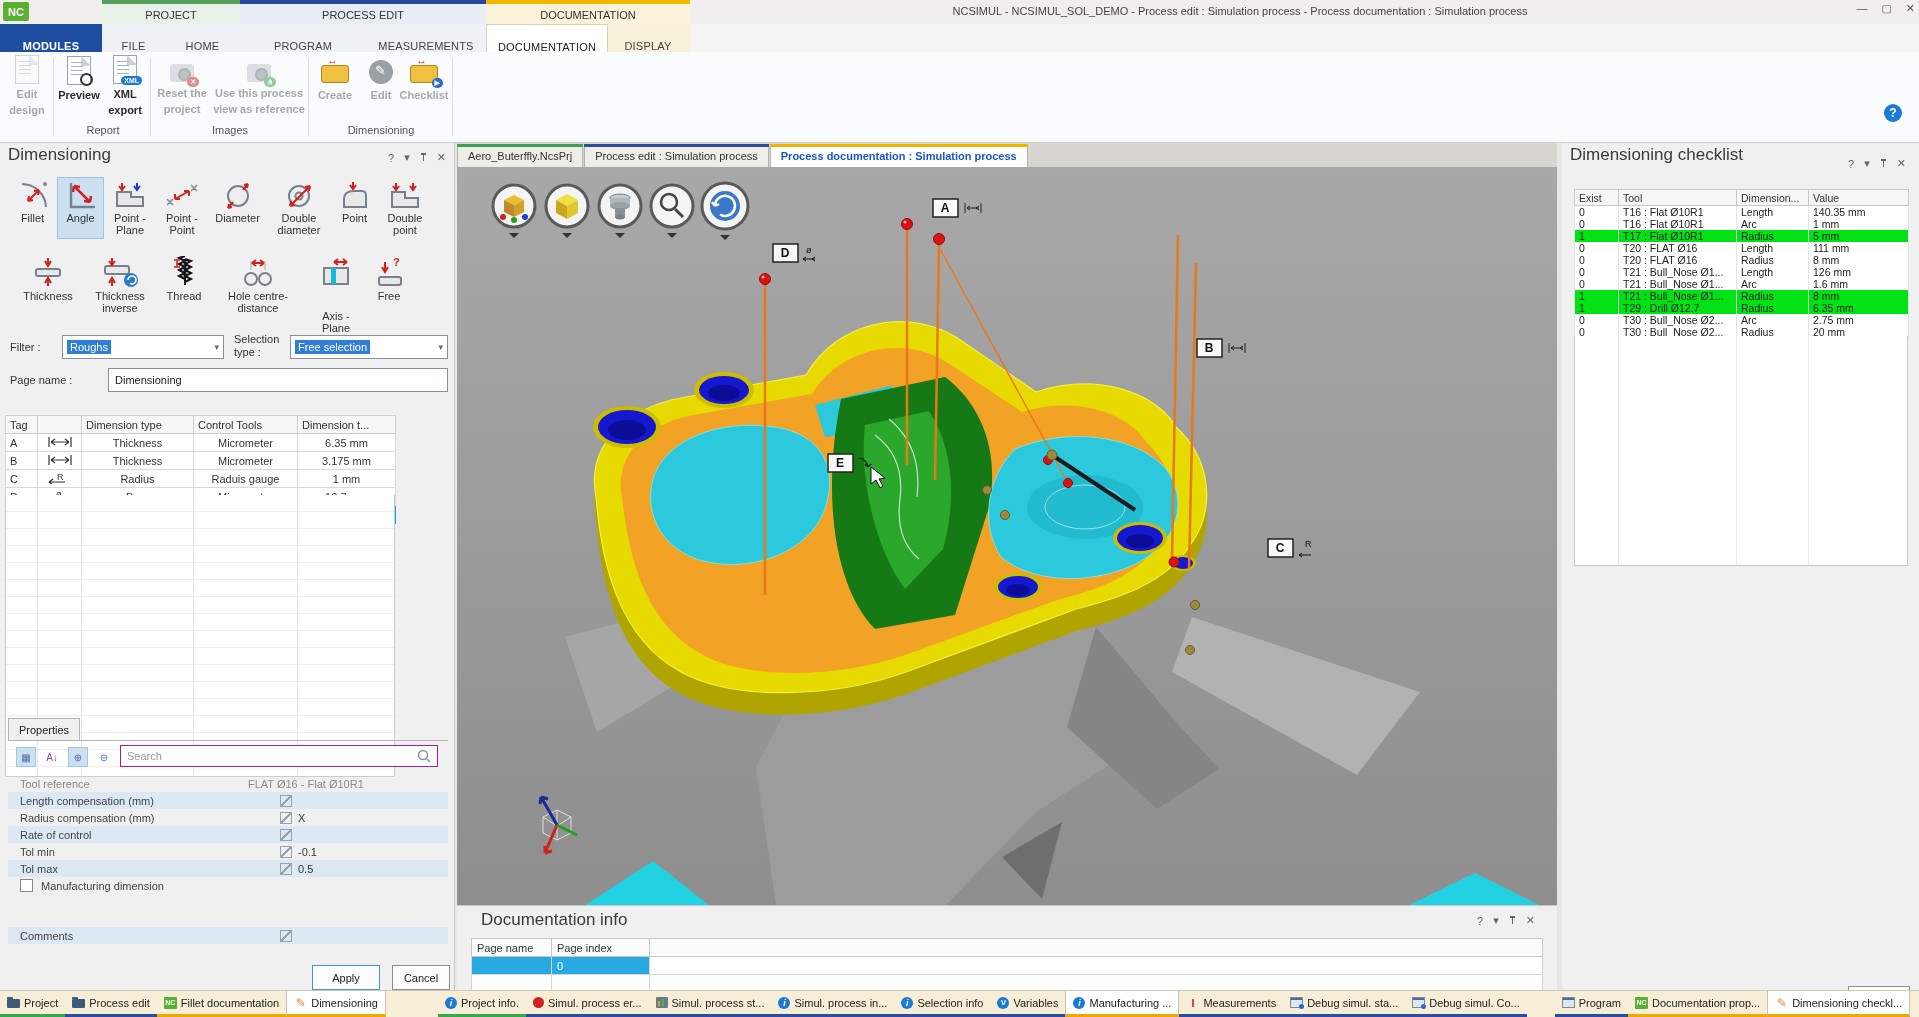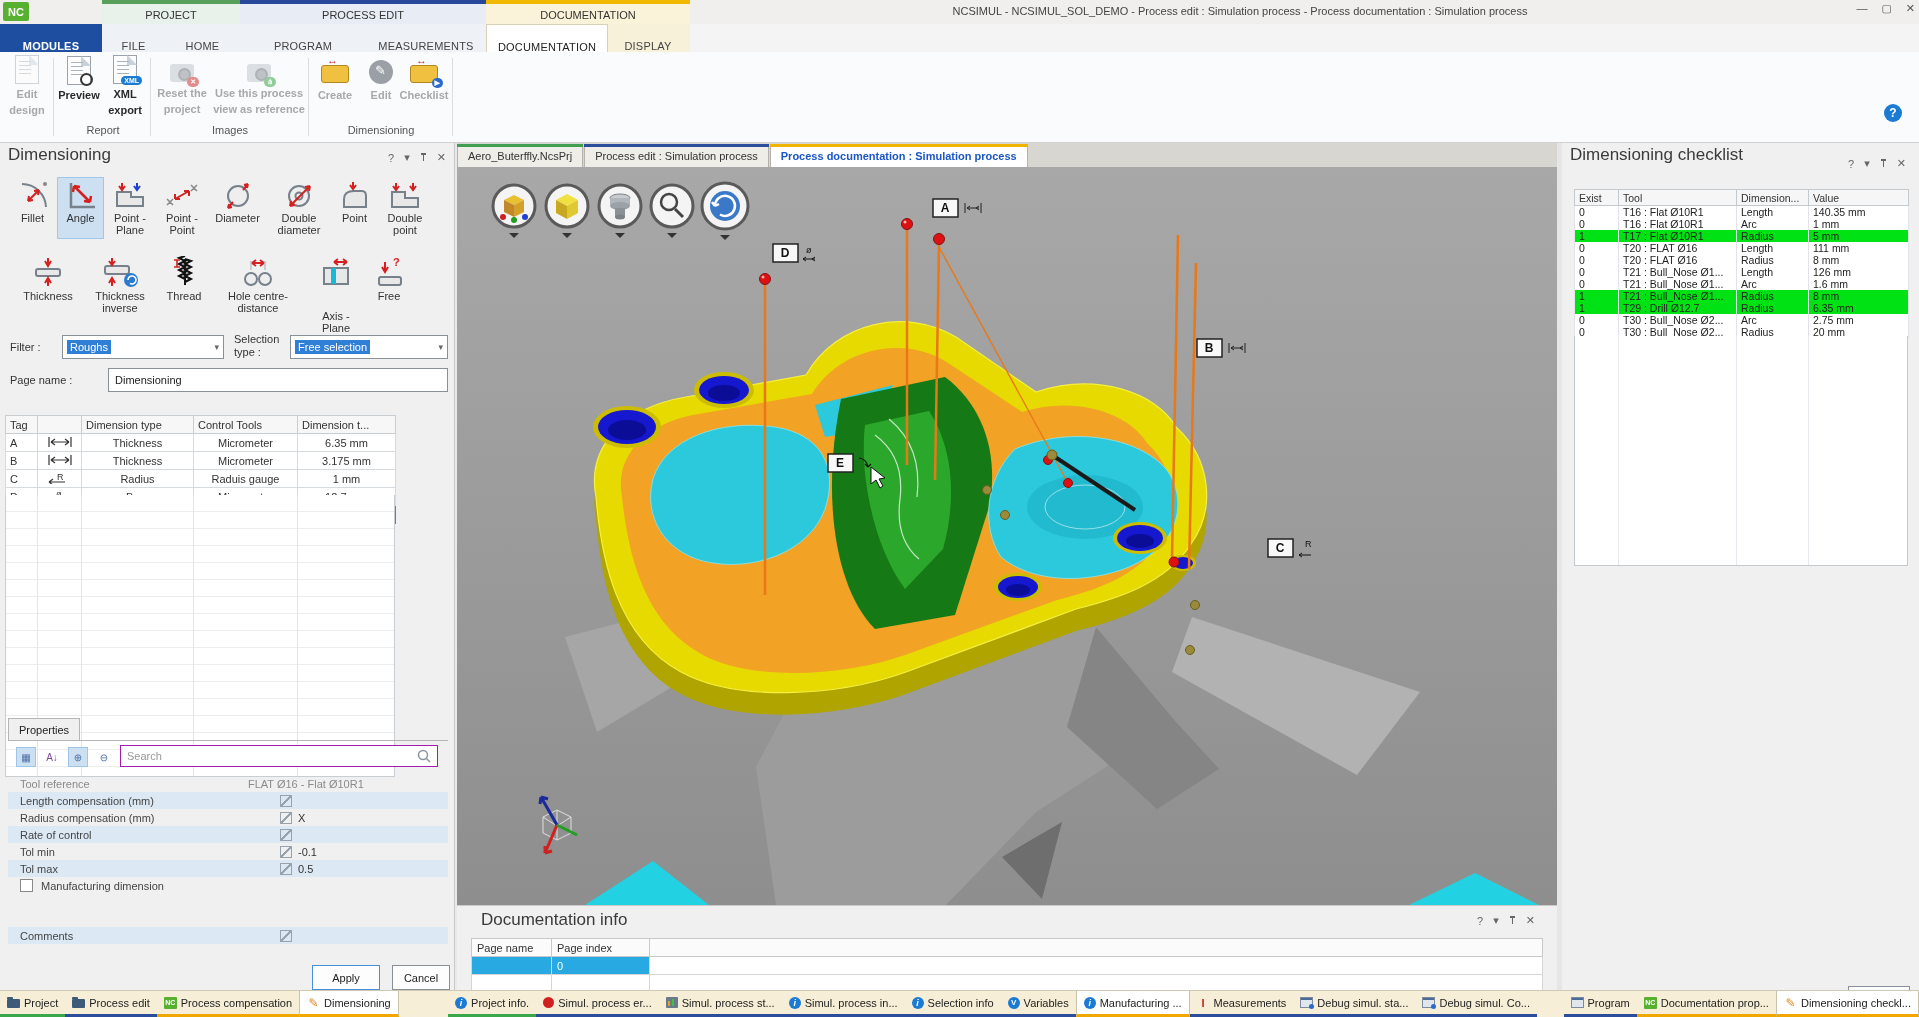--- a/index.html
+++ b/index.html
@@ -886,21 +886,21 @@
   <div class="titem ul-green">
       <span class="tico ico-folder"></span>
       <span>Project</span>
     </div>
   <div class="titem ul-blue">
       <span class="tico ico-folder"></span>
       <span>Process edit</span>
     </div>
   <div class="titem ul-yellow">
       <span class="tico ico-nc">NC</span>
-      <span>Process compensation</span>
+      <span>Fillet documentation</span>
     </div>
   <div class="titem ul-yellow active">
       <span class="tico ico-pencil">✎</span>
       <span>Dimensioning</span>
     </div>
   <div class="tspacer"></div>
   <div class="titem ul-green">
       <span class="tico ico-info">i</span>
       <span>Project info.</span>
     </div>

